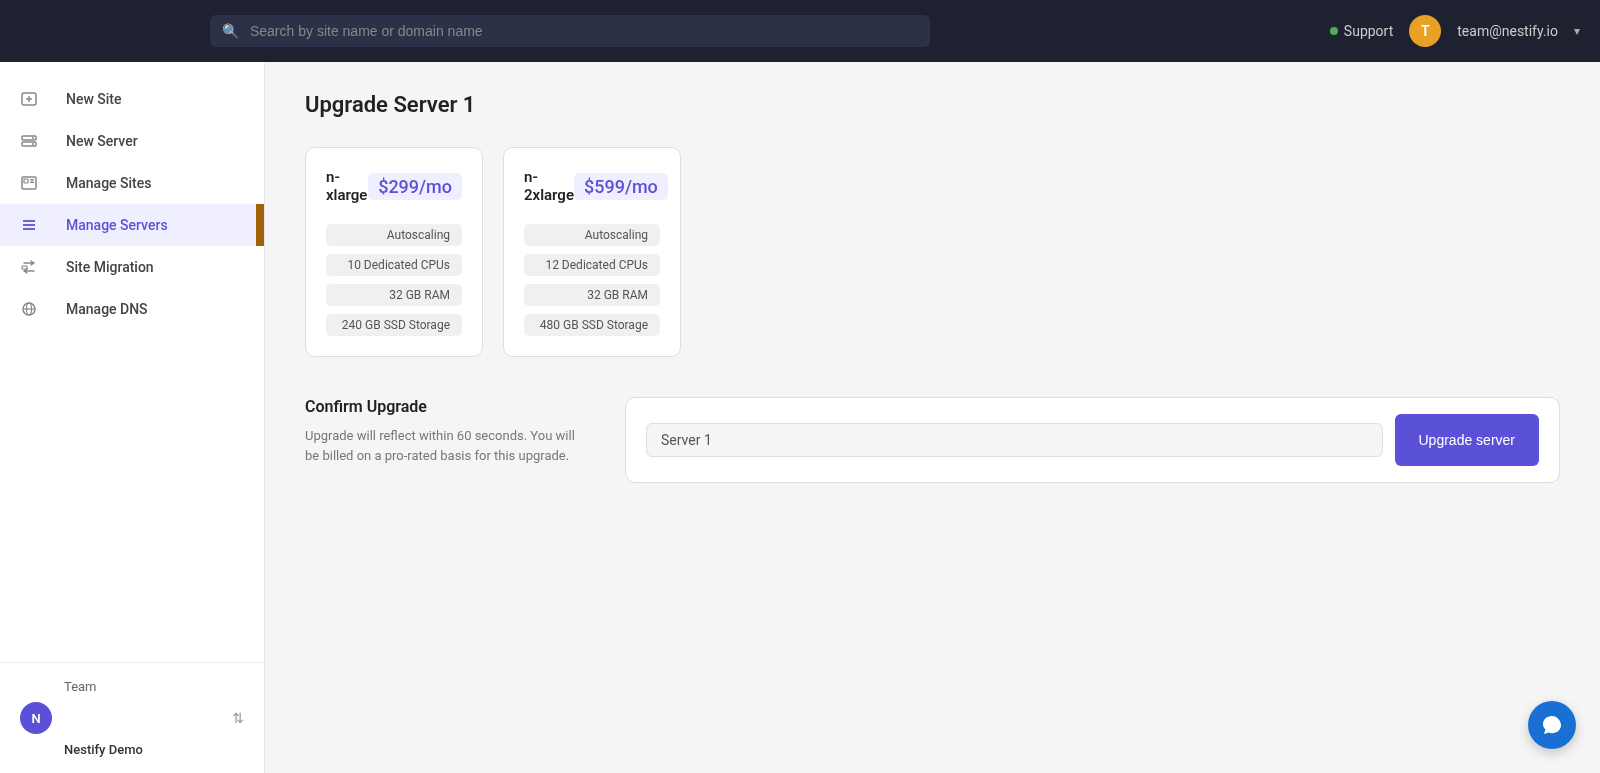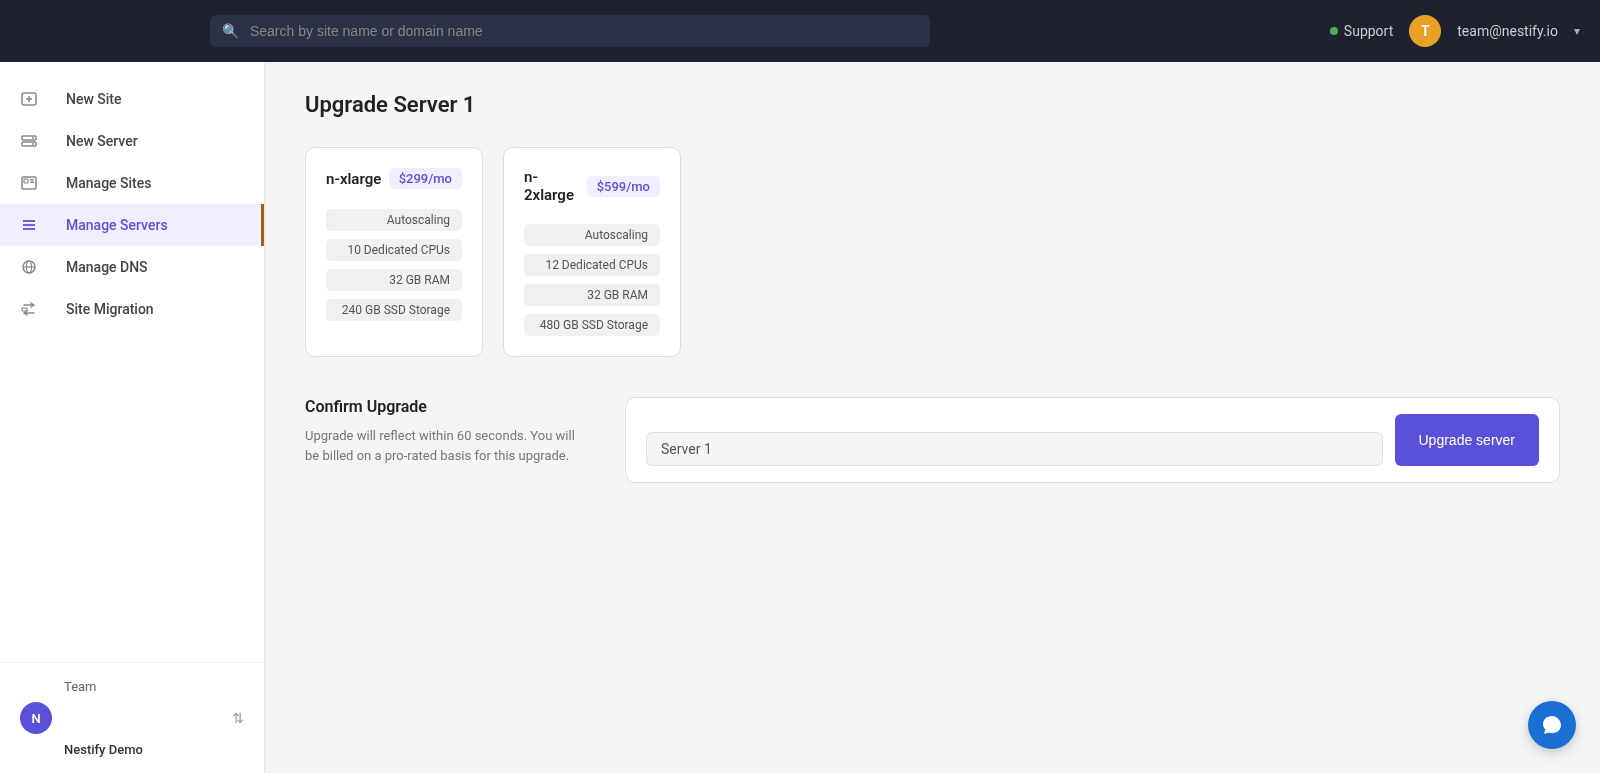--- a/index.html
+++ b/index.html
@@ -120,21 +120,21 @@
       padding: 12px 20px;
       cursor: pointer;
       color: #444;
       font-size: 14px;
       font-weight: 500;
       transition: background 0.15s;
     }
     .nav-item.active {
       background: #f0efff;
       color: #5b51d8;
-      border-right: 3px solid #a16207;
+      border-right: 8px solid #a16207;
     }
     .nav-icon {
       width: 18px;
       height: 18px;
       display: flex;
       align-items: center;
       justify-content: center;
       flex-shrink: 0;
     }
     .sidebar-footer {
@@ -219,21 +219,21 @@
     .card-name {
       font-size: 15px;
       font-weight: 600;
       color: #222;
     }
     .card-price {
       background: #f0efff;
       color: #5b51d8;
       padding: 3px 10px;
       border-radius: 5px;
-      font-size: 13px;
+      font-size: 18px;
       font-weight: 500;
     }
     .card-features {
       display: flex;
       flex-direction: column;
       gap: 8px;
       align-items: center;
     }
     .feature-badge {
       background: #f0f0f0;
@@ -248,21 +248,21 @@
     
     .confirm-right {
       flex: 1;
     }
     .confirm-box {
       background: white;
       border: 1px solid #ddd;
       border-radius: 10px;
       padding: 16px 20px;
       display: flex;
-      align-items: flex-end;
+      align-items: center;
       gap: 12px;
     }
     .confirm-server-name {
       flex: 1;
       font-size: 14px;
       color: #555;
       background: #f5f5f5;
       padding: 8px 14px;
       border-radius: 6px;
       border: 1px solid #e0e0e0;
@@ -366,37 +366,37 @@
             <line x1="2" y1="8" x2="14" y2="8" stroke="#5b51d8" stroke-width="1.8"></line>
             <line x1="2" y1="12" x2="14" y2="12" stroke="#5b51d8" stroke-width="1.8"></line>
           </svg>
         </span>
         <span>Manage Servers</span>
       </div>
 
       <div class="nav-item">
         <span class="nav-icon">
           <svg width="16" height="16" viewBox="0 0 16 16" fill="none" xmlns="http://www.w3.org/2000/svg">
+            <path d="M3 4 L13 4 M13 4 L10 2 M13 4 L10 6" stroke="#888" stroke-width="1.4" fill="none" stroke-linecap="round"></path>
+            <path d="M13 12 L3 12 M3 12 L6 10 M3 12 L6 14" stroke="#888" stroke-width="1.4" fill="none" stroke-linecap="round"></path>
+            <rect x="1" y="7" width="5" height="3" rx="0.5" stroke="#888" stroke-width="1.2" fill="none"></rect>
+          </svg>
+        </span>
+        <span>Site Migration</span>
+      </div>
+
+      <div class="nav-item">
+        <span class="nav-icon">
+          <svg width="16" height="16" viewBox="0 0 16 16" fill="none" xmlns="http://www.w3.org/2000/svg">
             <circle cx="8" cy="8" r="6" stroke="#888" stroke-width="1.5" fill="none"></circle>
             <ellipse cx="8" cy="8" rx="2.5" ry="6" stroke="#888" stroke-width="1.2" fill="none"></ellipse>
             <line x1="2" y1="8" x2="14" y2="8" stroke="#888" stroke-width="1.2"></line>
           </svg>
         </span>
         <span>Manage DNS</span>
-      </div>
-
-      <div class="nav-item">
-        <span class="nav-icon">
-          <svg width="16" height="16" viewBox="0 0 16 16" fill="none" xmlns="http://www.w3.org/2000/svg">
-            <path d="M3 4 L13 4 M13 4 L10 2 M13 4 L10 6" stroke="#888" stroke-width="1.4" fill="none" stroke-linecap="round"></path>
-            <path d="M13 12 L3 12 M3 12 L6 10 M3 12 L6 14" stroke="#888" stroke-width="1.4" fill="none" stroke-linecap="round"></path>
-            <rect x="1" y="7" width="5" height="3" rx="0.5" stroke="#888" stroke-width="1.2" fill="none"></rect>
-          </svg>
-        </span>
-        <span>Site Migration</span>
       </div>
 
     </nav>
 
     <div class="sidebar-footer">
       <div class="team-avatar">
         <span>N</span>
       </div>
       <div class="team-info">
         <div class="team-name">Team</div>

